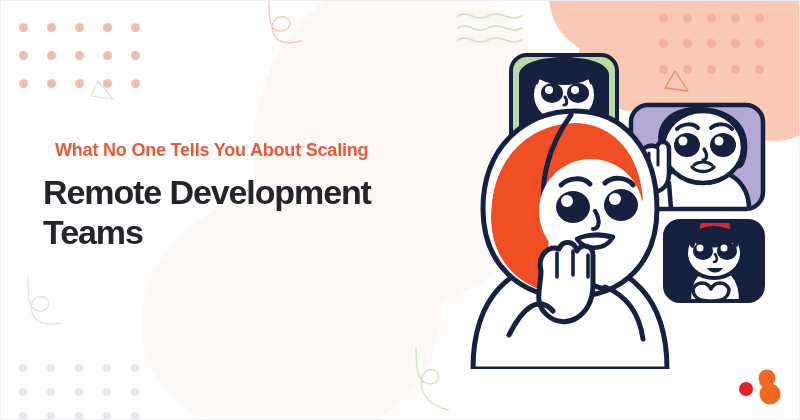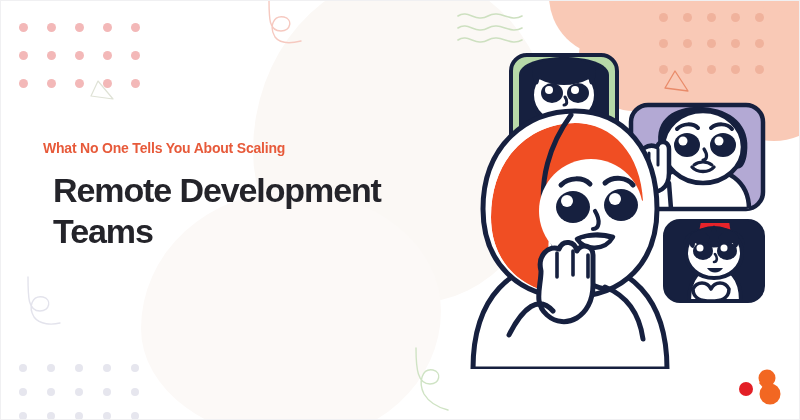--- a/index.html
+++ b/index.html
@@ -73,33 +73,33 @@
   #waves-green{left:455px; top:8px;}
   #tri-gray{left:88px;  top:78px;}
   #tri-orange{left:662px; top:68px;}
 
   
   #text-block{
     position:absolute; left:38px; top:140px; width:400px; z-index:3;
   }
   #eyebrow{
     color:#e75a3a;
-    font-size:14px;
+    font-size:18px;
     font-weight:bold;
     letter-spacing:-0.2px;
-    margin:0 0 11px 4px;
+    margin:0 0 11px 16px;
     line-height:1.1;
   }
   #headline{
     color:#24242a;
     font-size:34px;
     font-weight:bold;
     letter-spacing:-1.1px;
     line-height:1.18;
-    margin:14px;
+    margin:4px;
   }
 
   
   #illustration{
     position:absolute; left:452px; top:48px;
     width:330px; height:320px; z-index:2;
   }
 
   
   #logo{position:absolute; right:18px; bottom:14px; z-index:4;}

